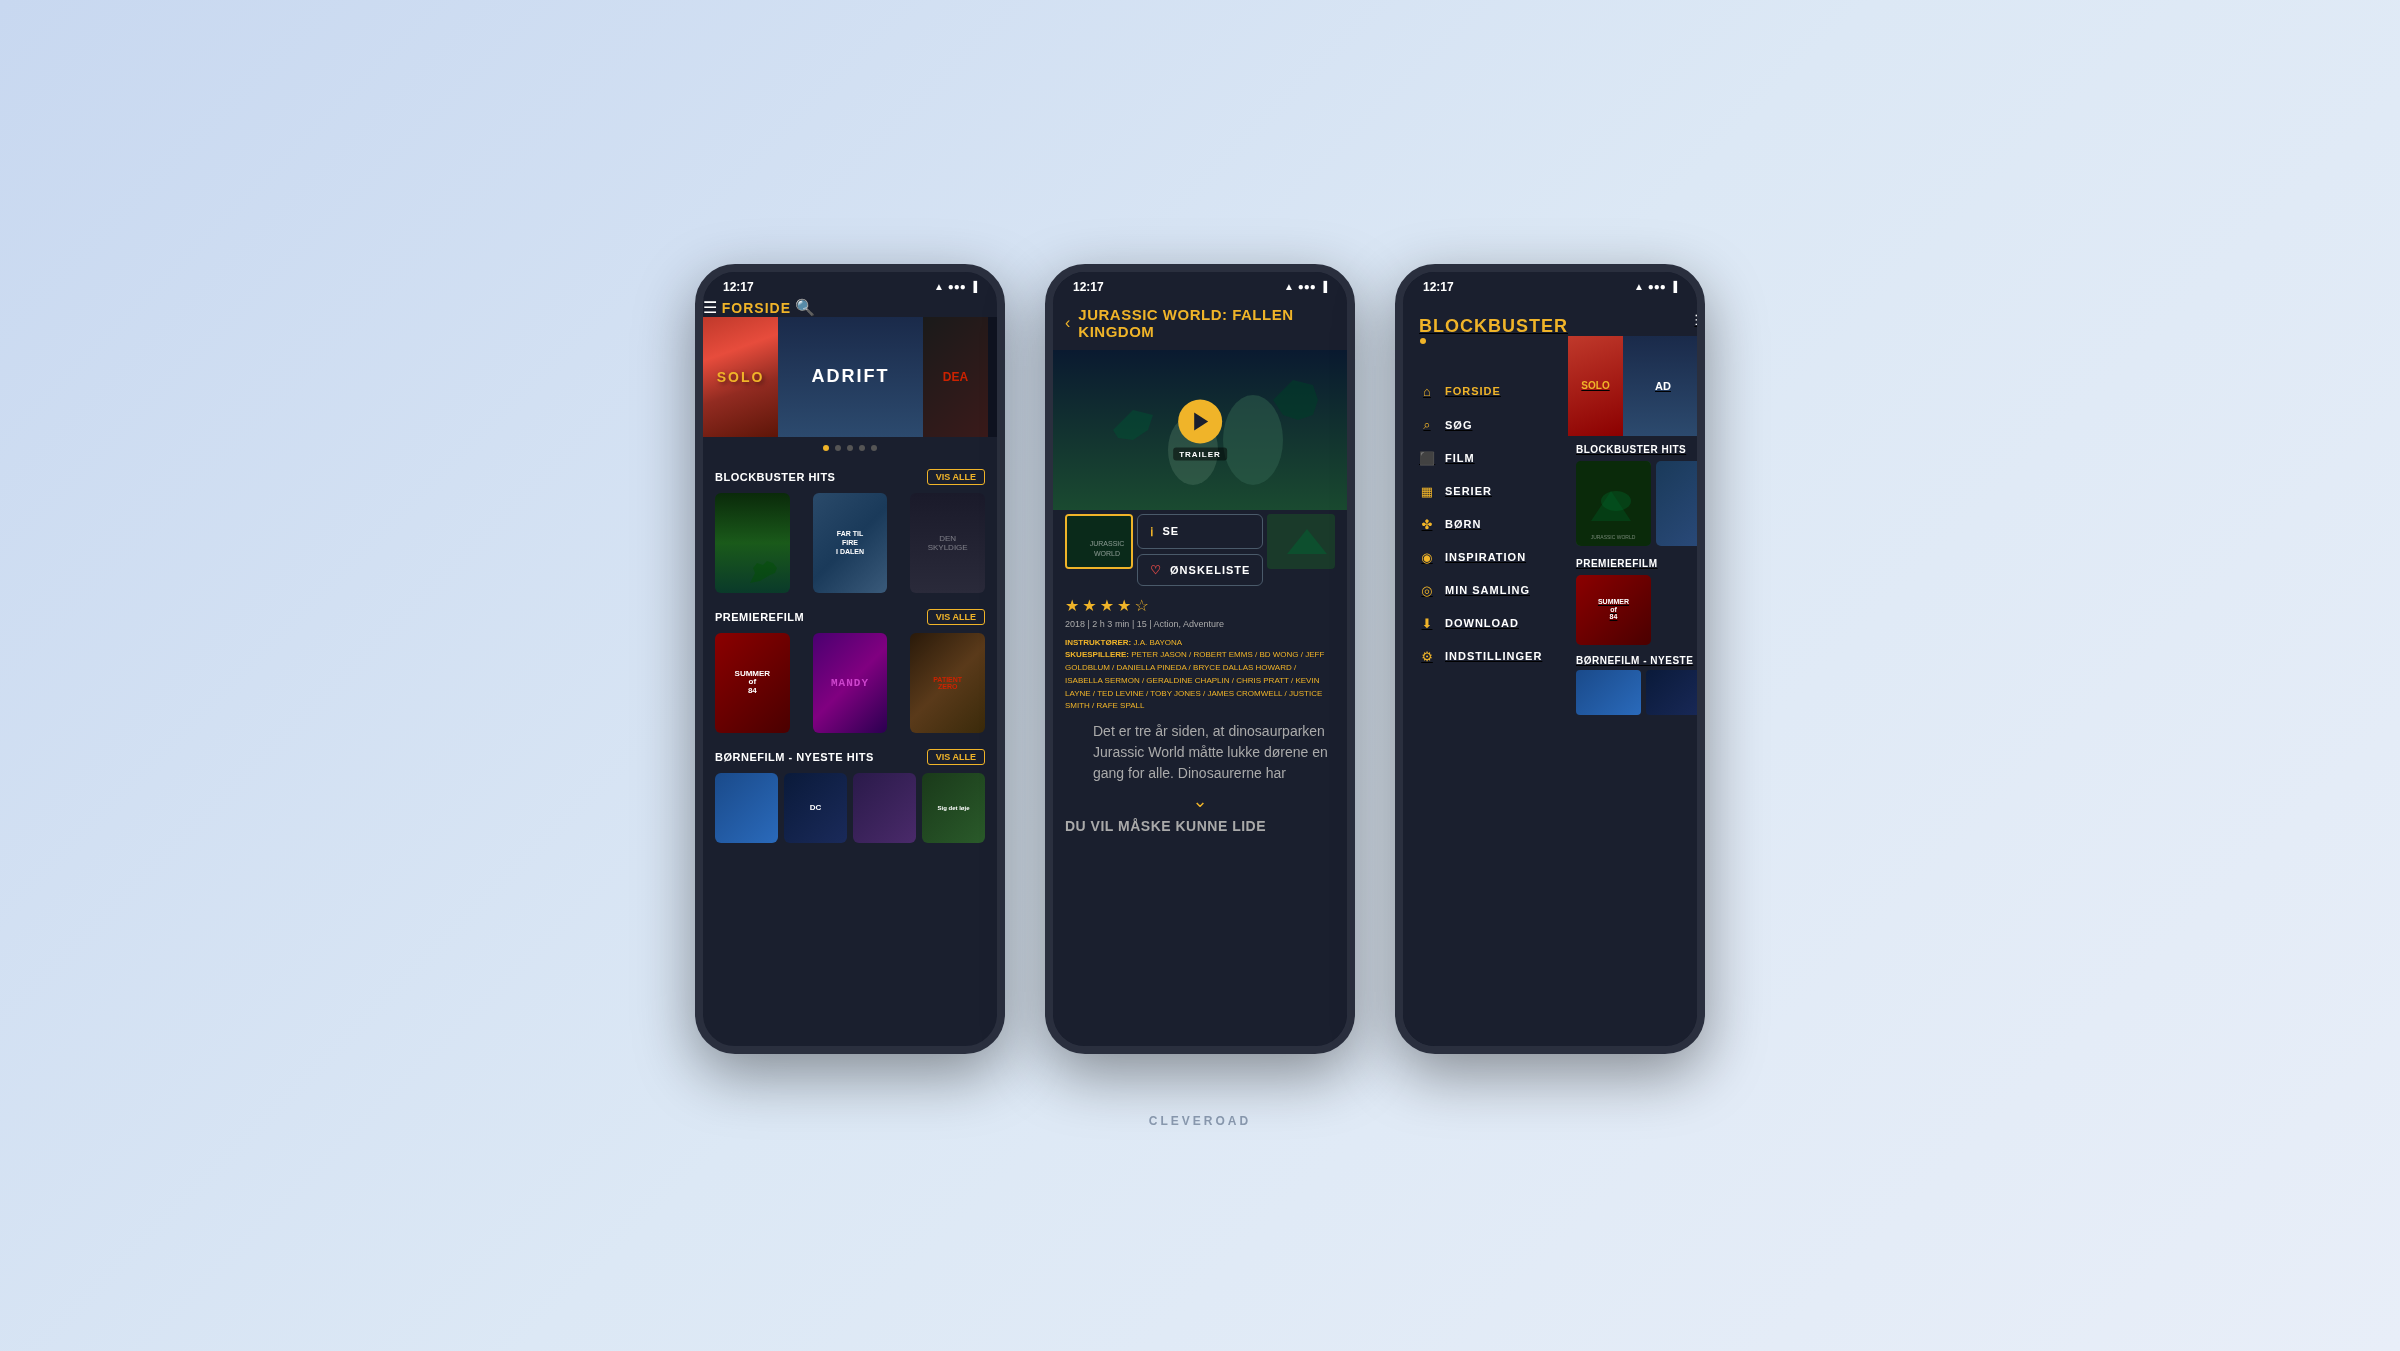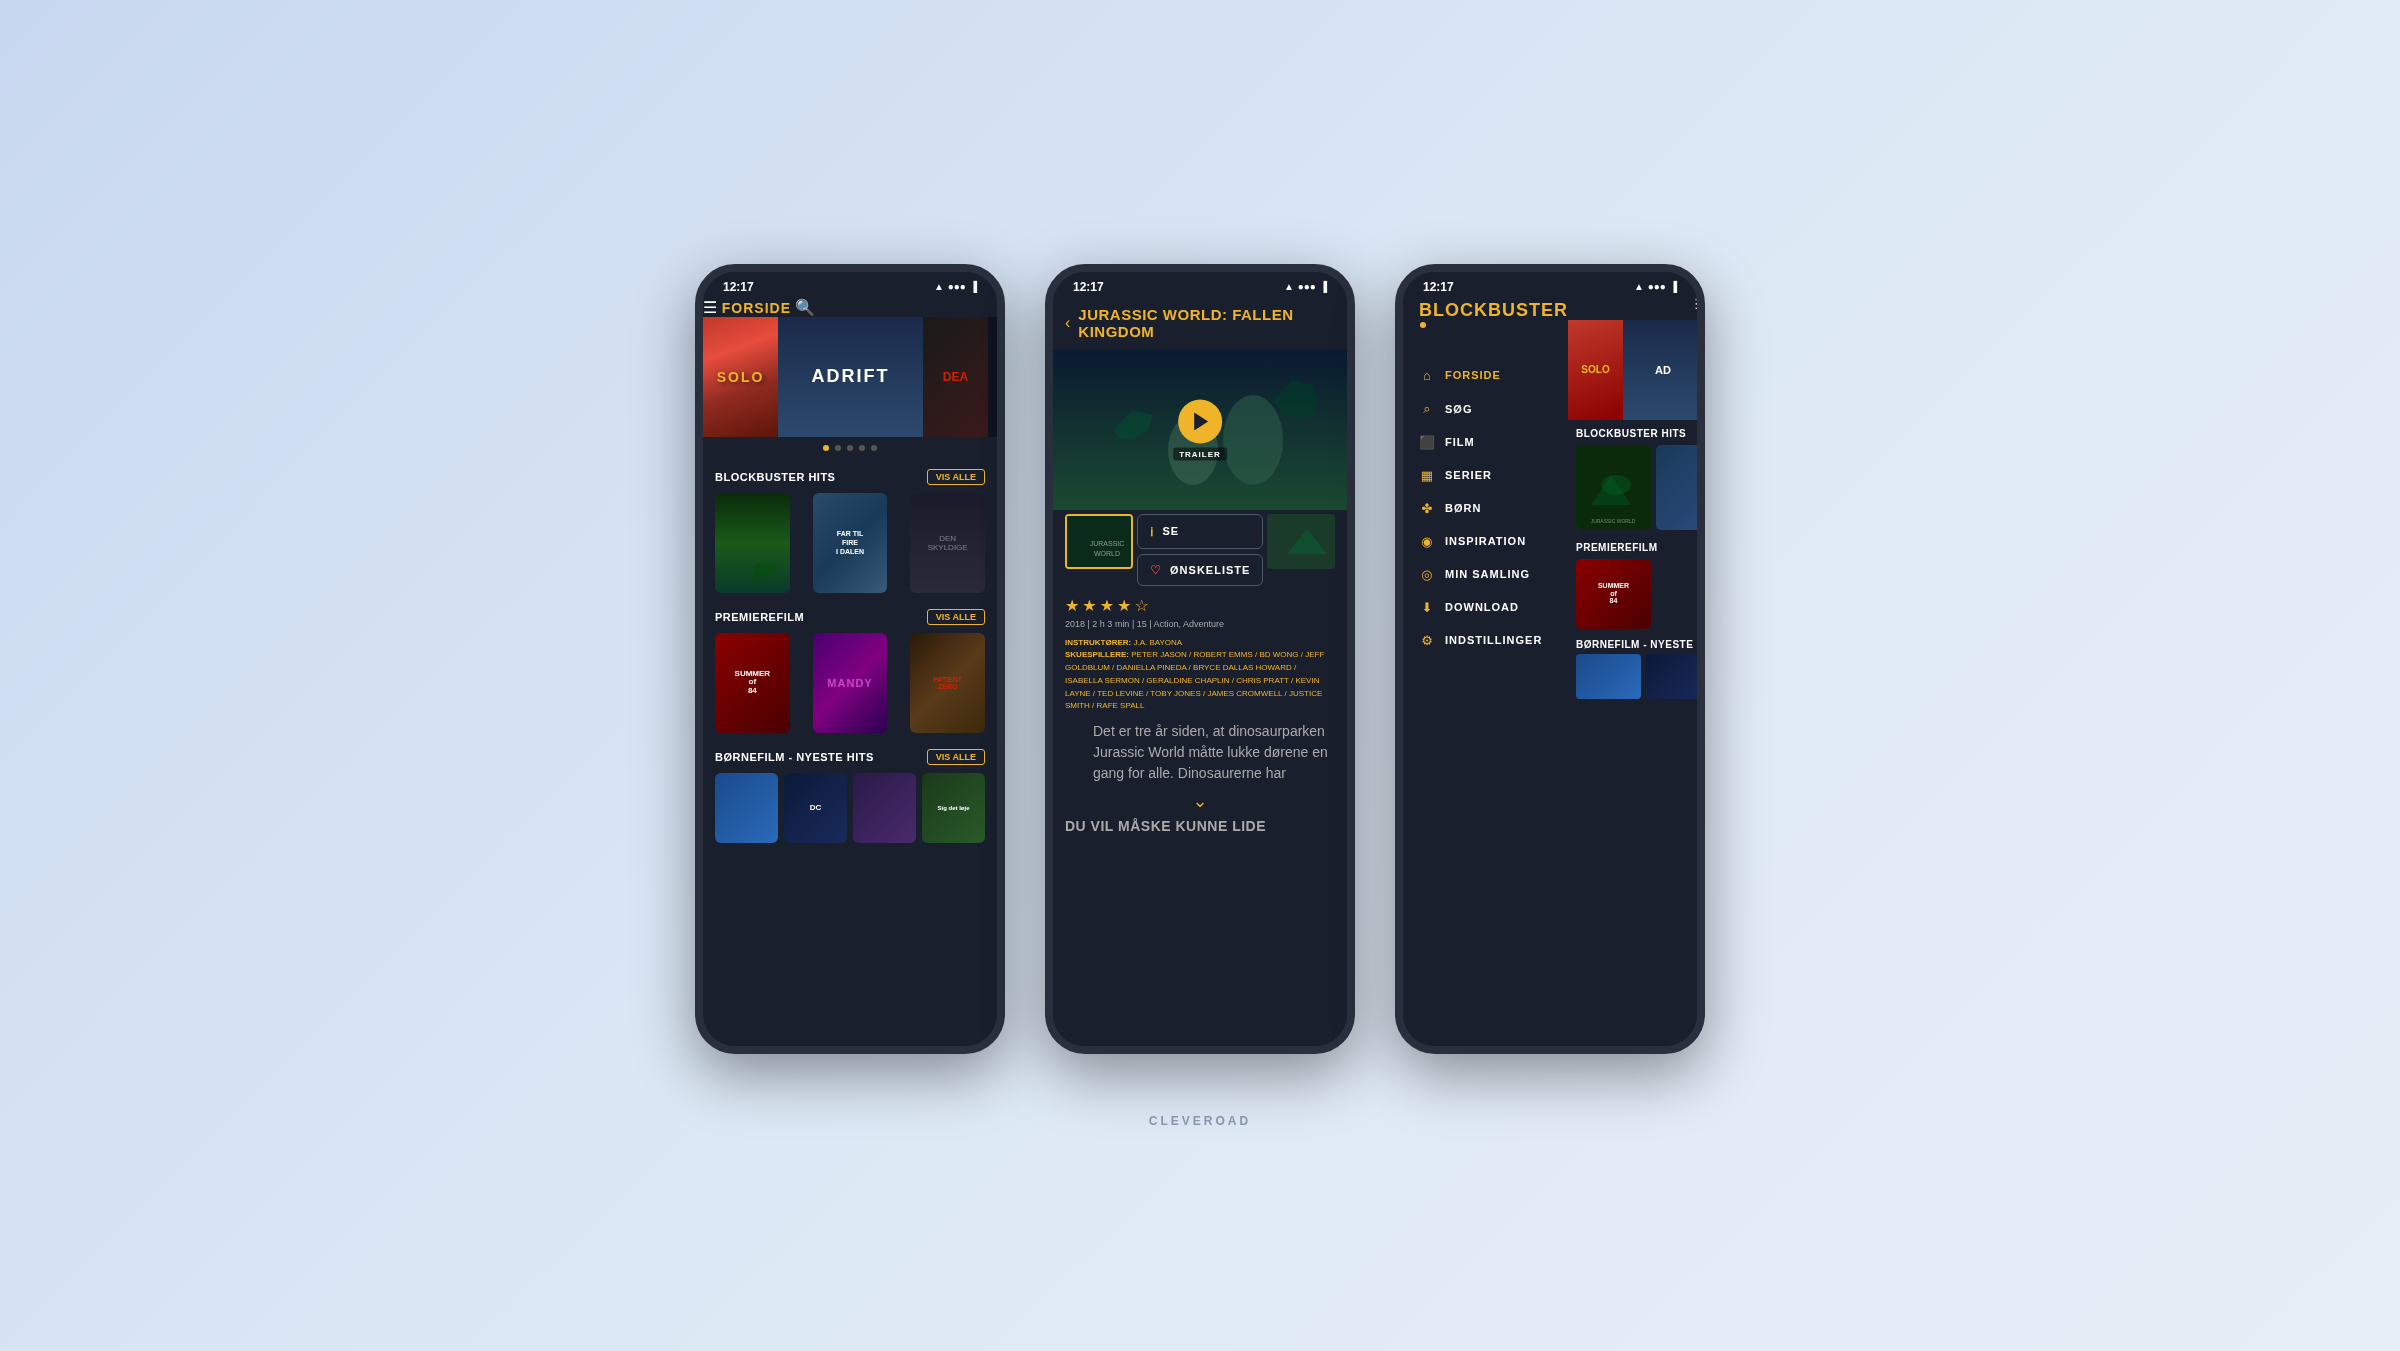--- a/index.html
+++ b/index.html
@@ -173,20 +173,21 @@
       position: relative;
     }
     .movie-card-far {
       background: linear-gradient(135deg, #2a4a6a, #1a3a5a, #3a5a7a);
     }
     .movie-card-summer {
       background: linear-gradient(135deg, #8B0000, #4a0000);
     }
     .movie-card-mandy {
       background: linear-gradient(135deg, #4a0070, #800080, #2a0050);
+      font-family: Liberation Mono, monospace;
     }
     .movie-card-patient {
       background: linear-gradient(135deg, #2a1a0a, #5a3a1a, #3a2a0a);
     }
 
     .movie-placeholder-text {
       color: rgba(255,255,255,0.4);
       font-size: 8px;
       position: absolute;
       top: 50%;
@@ -880,21 +881,21 @@
 
       <div class="status-bar" style="position:absolute;top:0;left:0;right:0;z-index:10;">
         <span class="status-time">12:17</span>
         <div class="status-icons">
           <span>▲</span>
           <span>●●●</span>
           <span>▐</span>
         </div>
       </div>
 
-      <div style="display:flex;height:100%;padding-top:16px;">
+      <div style="display:flex;height:100%;padding-top:32px;text-decoration:underline;">
 
         <div class="sidebar-menu">
           <div class="blockbuster-logo">
             <span class="logo-text">BLOCKBUSTER</span><span class="logo-dot"></span>
           </div>
 
           <div class="nav-item nav-item-active">
             <span class="nav-icon">⌂</span>
             <span class="nav-label nav-label-active">FORSIDE</span>
           </div>

